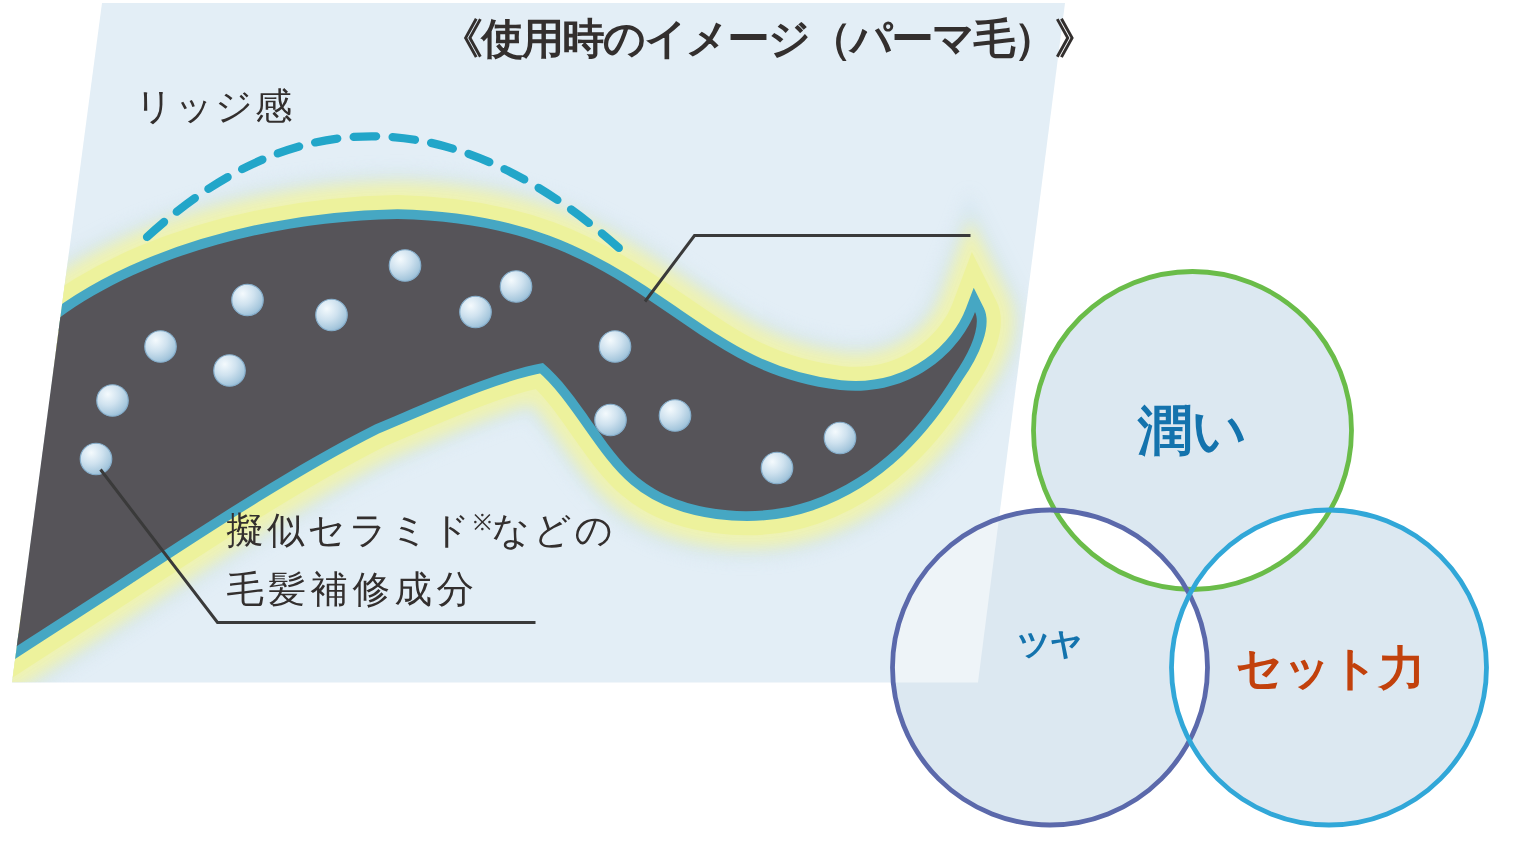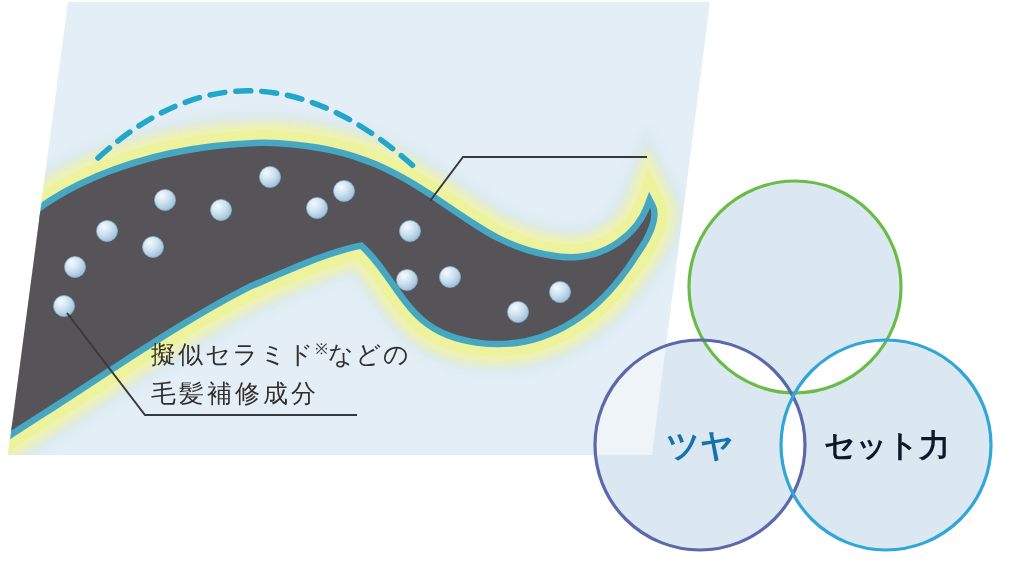--- a/index.html
+++ b/index.html
@@ -27,21 +27,21 @@
   .repair-1{left:151px;top:341px;font-size:25px;font-weight:500;letter-spacing:2px;}
   .repair-1 .sup{font-size:15px;position:relative;top:-9px;letter-spacing:0;}
   .repair-2{left:151px;top:380px;font-size:25px;font-weight:500;letter-spacing:3px;}
   .venn-label{
     position:absolute;
     transform:translate(-50%,-50%);
     font-weight:bold;
     white-space:nowrap;
   }
   .venn-uruoi{left:795px;top:287px;font-size:36px;}
-  .venn-tsuya{left:700px;top:446px;font-size:33px;}
+  .venn-tsuya{left:700px;top:430px;font-size:21px;}
   .venn-setto{left:887px;top:446px;font-size:31px;}
 </style>
 </head>
 <body>
 
 <div class="stage">
 
   <svg width="1023" height="567" viewBox="0 0 1023 567">
     <defs>
       <clipPath id="panelClip">
@@ -112,22 +112,25 @@
              M 595 445 a 105 105 0 1 0 210 0 a 105 105 0 1 0 -210 0
              M 781 445 a 105 105 0 1 0 210 0 a 105 105 0 1 0 -210 0" fill="#dce8f1"></path>
 
     <polygon points="68,2 710,2 652,455 8,455" fill="#ffffff" opacity="0.5" clip-path="url(#tsuyaClip)"></polygon>
 
     <circle cx="795" cy="287" r="106" fill="none" stroke-width="3.2" stroke="#6abc49"></circle>
     <circle cx="700" cy="445" r="105" fill="none" stroke-width="3.2" stroke="#5b69ab"></circle>
     <circle cx="886" cy="445" r="105" fill="none" stroke-width="3.2" stroke="#31a7d8"></circle>
   </svg>
 
+  <div class="jp-label panel-title">《使用時のイメージ（パーマ毛）》</div>
 
+  <div class="jp-label ridge-2">リッジ感</div>
 
 
   <div class="jp-label repair-2">毛髪補修成分</div>
   <div class="jp-label repair-1"><span>擬似セラミド</span><span class="sup">※</span><span>などの</span></div>
 
+  <div class="jp-label venn-label venn-uruoi" style="color: rgb(20, 115, 173);">潤い</div>
   <div class="jp-label venn-label venn-tsuya" style="color: rgb(20, 115, 173);">ツヤ</div>
-  <div class="jp-label venn-label venn-setto" style="color: #0f172a;">セット力</div>
+  <div class="jp-label venn-label venn-setto" style="color: #c2410c;">セット力</div>
 
 </div>
 
 </body></html>

